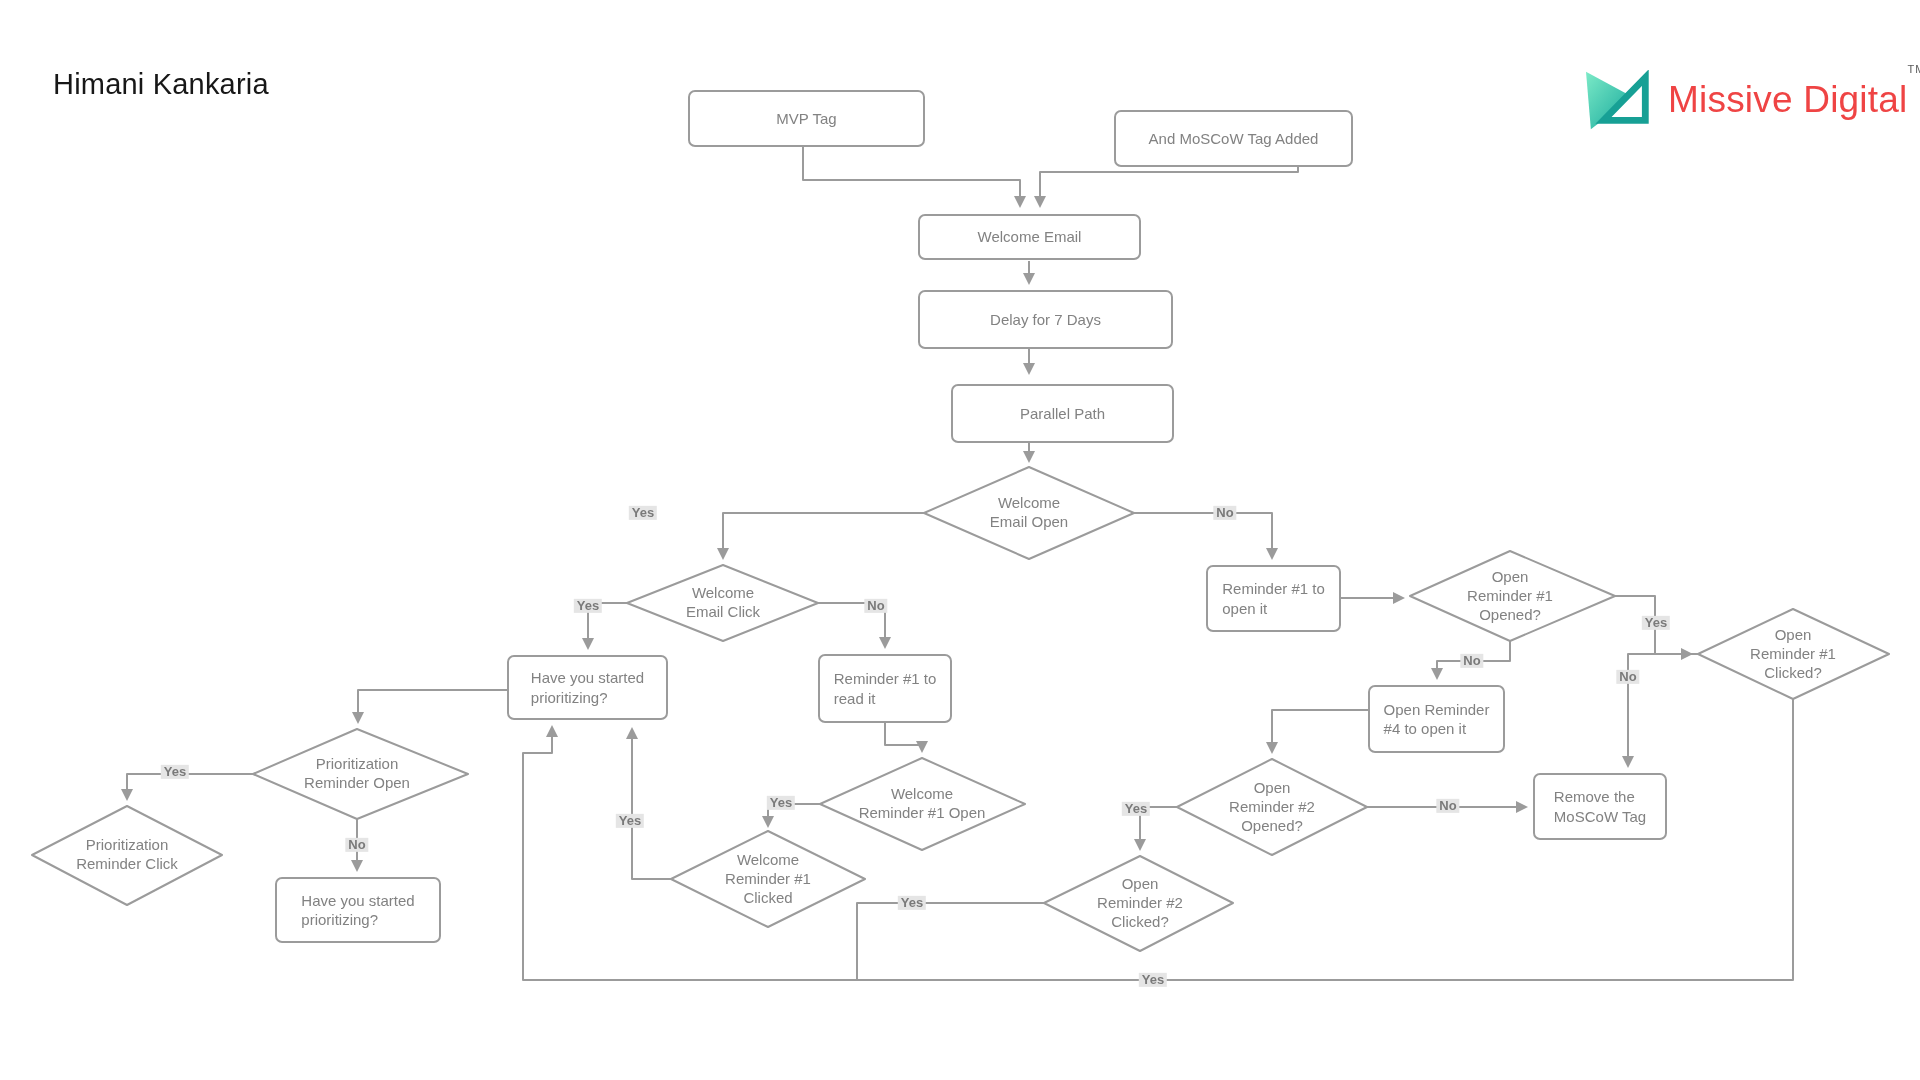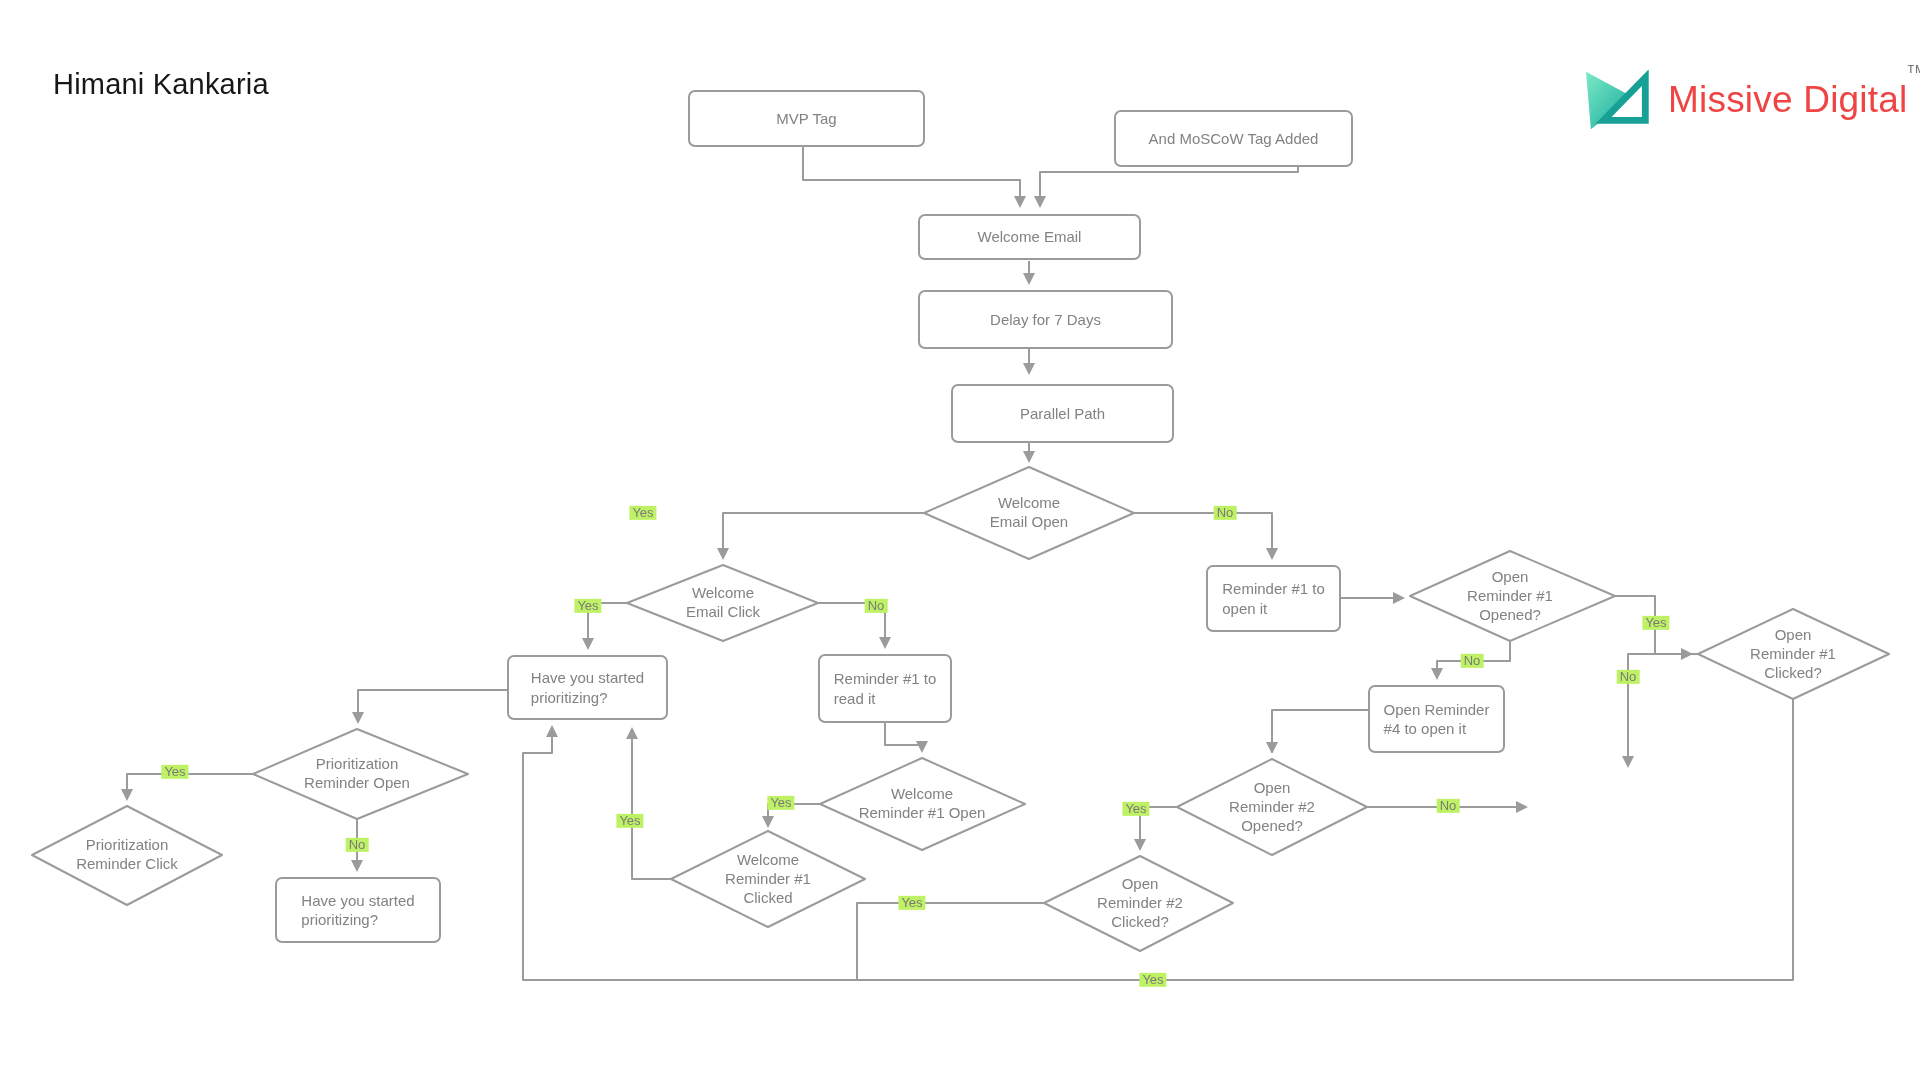--- a/index.html
+++ b/index.html
@@ -20,22 +20,22 @@
     position:absolute;box-sizing:border-box;background:#fff;
     border:2px solid #9b9b9b;border-radius:7px;color:#828282;
     display:flex;align-items:center;justify-content:center;text-align:left;
     font-size:15px;line-height:1.3;white-space:pre-line;padding:2px 6px;
   }
   .dtext{
     position:absolute;transform:translate(0,-50%);text-align:center;color:#828282;
     font-size:15px;line-height:1.26;white-space:pre-line;
   }
   .elabel{
-    position:absolute;transform:translate(-50%,-50%);background:#bef264;
-    color:#7a7a7a;font-size:13px;font-weight:400;padding:0 3px;line-height:1.1;
+    position:absolute;transform:translate(-50%,-50%);background:#e5e5e5;
+    color:#7a7a7a;font-size:13px;font-weight:700;padding:0 3px;line-height:1.1;
   }
 </style>
 </head>
 <body>
 
 <div class="canvas">
 
   <div class="page-title">Himani Kankaria</div>
 
   <div class="logo">
@@ -107,20 +107,22 @@
   <div class="node" style="left:918px;top:290px;width:255px;height:59px;">Delay for 7 Days</div>
   <div class="node" style="left:918px;top:384px;width:223px;height:59px;margin-left:33px;">Parallel Path</div>
   <div class="node" style="left:507px;top:655px;width:161px;height:65px;">Have you started
 prioritizing?</div>
   <div class="node" style="left:818px;top:654px;width:134px;height:69px;">Reminder #1 to
 read it</div>
   <div class="node" style="left:1206px;top:565px;width:135px;height:67px;">Reminder #1 to
 open it</div>
   <div class="node" style="left:1368px;top:685px;width:137px;height:68px;">Open Reminder
 #4 to open it</div>
+  <div class="node" style="left:1533px;top:773px;width:134px;height:67px;">Remove the
+MoSCoW Tag</div>
   <div class="node" style="left:275px;top:877px;width:166px;height:66px;">Have you started
 prioritizing?</div>
 
   <div class="dtext" style="left:969px;top:513px;width:120px;">Welcome
 Email Open</div>
   <div class="dtext" style="left:663px;top:603px;width:120px;">Welcome
 Email Click</div>
   <div class="dtext" style="left:292px;top:774px;width:130px;">Prioritization
 Reminder Open</div>
   <div class="dtext" style="left:62px;top:855px;width:130px;">Prioritization

